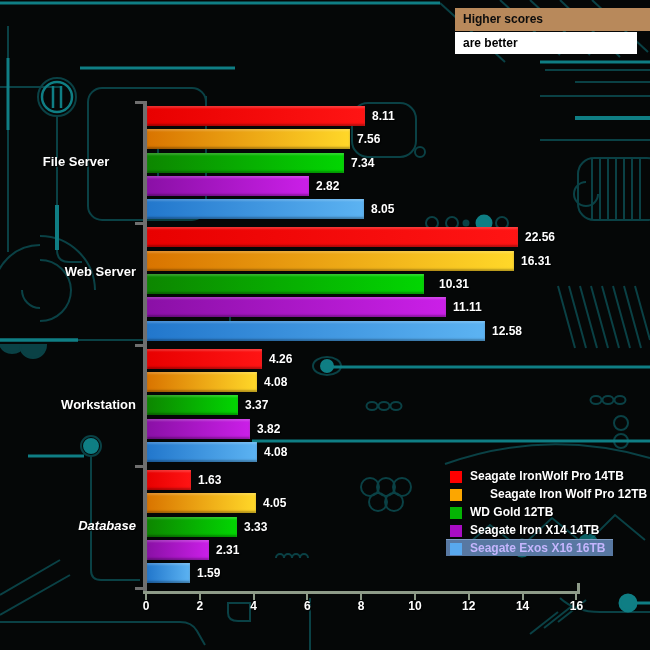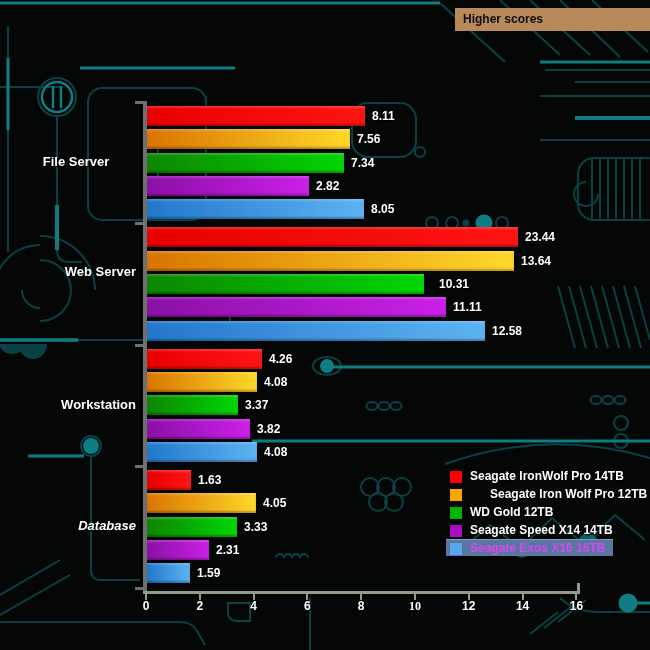--- a/index.html
+++ b/index.html
@@ -32,21 +32,21 @@
   .bar-value{position:absolute;z-index:2;color:#fff;font-size:12px;font-weight:700;
              text-shadow:1px 1px 1px #000;white-space:nowrap;}
   .cat-label{position:absolute;z-index:2;left:16px;width:120px;text-align:right;
              color:#fff;font-size:13px;font-weight:700;text-shadow:1px 1px 1px #000;}
 
   .legend-highlight{position:absolute;z-index:2;left:446px;top:539px;width:167px;height:17px;
                     background:#5878a2;border-top:1px solid #7e9cc2;box-sizing:border-box;}
   .legend-swatch{position:absolute;z-index:3;left:450px;width:12px;height:12px;}
   .legend-label{position:absolute;z-index:3;left:470px;color:#fff;font-size:12px;
                 font-weight:700;text-shadow:1px 1px 1px #000;white-space:nowrap;}
-  .legend-label.dim{color:#d946ef;text-shadow:none;}
+  .legend-label.dim{color:#c4b5fd;text-shadow:none;}
 </style>
 </head>
 <body>
 
 <div id="stage">
 
   <svg id="circuit" width="650" height="650" viewBox="0 0 650 650">
     <g fill="none" stroke="#0a4145" stroke-width="2">
       <path d="M440 3 L505 62"></path>
       <path d="M500 0 L560 55"></path>
@@ -123,42 +123,43 @@
       <circle cx="91" cy="446" r="6.5" fill="#0f7e84"></circle>
       <path d="M28 456 H84"></path>
       <circle cx="628" cy="603" r="8" fill="#0f7e84"></circle>
       <path d="M636 603 H650"></path>
       <circle cx="522" cy="548" r="8" fill="#0f7e84" opacity=".75"></circle>
       <circle cx="588" cy="544" r="9" fill="#0f7e84" opacity=".75"></circle>
     </g>
   </svg>
 
   <div class="layer note-top">Higher scores</div>
+  <div class="layer note-bottom">are better</div>
 
   <div class="layer cat-axis"></div>
   <div class="layer x-axis"></div>
   <div class="layer x-end-tick"></div>
 
   <div id="plot">
       <div class="bar" style="left: 147px; top: 106px; width: 218px; background: linear-gradient(to right, rgb(232, 0, 0), rgb(255, 20, 20));"></div>
       <div class="bar-value" style="left: 372px; top: 109px;">8.11</div>
       <div class="bar" style="left: 147px; top: 129.3px; width: 203px; background: linear-gradient(to right, rgb(217, 116, 0), rgb(255, 216, 41));"></div>
       <div class="bar-value" style="left: 357px; top: 132.3px;">7.56</div>
       <div class="bar" style="left: 147px; top: 152.6px; width: 197px; background: linear-gradient(to right, rgb(13, 134, 0), rgb(2, 214, 2));"></div>
       <div class="bar-value" style="left: 351px; top: 155.6px;">7.34</div>
       <div class="bar" style="left: 147px; top: 175.9px; width: 162px; background: linear-gradient(to right, rgb(138, 16, 166), rgb(203, 31, 232));"></div>
       <div class="bar-value" style="left: 316px; top: 178.9px;">2.82</div>
       <div class="bar" style="left: 147px; top: 199.2px; width: 217px; background: linear-gradient(to right, rgb(34, 119, 204), rgb(92, 179, 242));"></div>
       <div class="bar-value" style="left: 371px; top: 202.2px;">8.05</div>
       <div class="cat-label" style="top: 154px; text-align: center;">File Server</div>
       <div class="cat-tick" style="top: 101px;"></div>
       <div class="bar" style="left: 147px; top: 227.3px; width: 371px; background: linear-gradient(to right, rgb(232, 0, 0), rgb(255, 20, 20));"></div>
-      <div class="bar-value" style="left: 525px; top: 230.3px;">23.44</div>
+      <div class="bar-value" style="left: 525px; top: 230.3px;">22.56</div>
       <div class="bar" style="left: 147px; top: 250.6px; width: 367px; background: linear-gradient(to right, rgb(217, 116, 0), rgb(255, 216, 41));"></div>
-      <div class="bar-value" style="left: 521px; top: 253.6px;">13.64</div>
+      <div class="bar-value" style="left: 521px; top: 253.6px;">16.31</div>
       <div class="bar" style="left: 147px; top: 273.9px; width: 277px; background: linear-gradient(to right, rgb(13, 134, 0), rgb(2, 214, 2));"></div>
       <div class="bar-value" style="left: 431px; top: 276.9px; margin-left: 8px;">10.31</div>
       <div class="bar" style="left: 147px; top: 297.2px; width: 299px; background: linear-gradient(to right, rgb(138, 16, 166), rgb(203, 31, 232));"></div>
       <div class="bar-value" style="left: 453px; top: 300.2px;">11.11</div>
       <div class="bar" style="left: 147px; top: 320.5px; width: 338px; background: linear-gradient(to right, rgb(34, 119, 204), rgb(92, 179, 242));"></div>
       <div class="bar-value" style="left: 492px; top: 323.5px;">12.58</div>
       <div class="cat-label" style="top: 264px;">Web Server</div>
       <div class="cat-tick" style="top: 222.3px;"></div>
       <div class="bar" style="left: 147px; top: 348.6px; width: 115px; background: linear-gradient(to right, rgb(232, 0, 0), rgb(255, 20, 20));"></div>
       <div class="bar-value" style="left: 269px; top: 351.6px;">4.26</div>
@@ -189,36 +190,36 @@
       <div class="x-tick-label" style="left: 126px;">0</div>
       <div class="x-tick" style="left: 198.8px;"></div>
       <div class="x-tick-label" style="left: 179.8px;">2</div>
       <div class="x-tick" style="left: 252.6px;"></div>
       <div class="x-tick-label" style="left: 233.6px;">4</div>
       <div class="x-tick" style="left: 306.4px;"></div>
       <div class="x-tick-label" style="left: 287.4px;">6</div>
       <div class="x-tick" style="left: 360.2px;"></div>
       <div class="x-tick-label" style="left: 341.2px;">8</div>
       <div class="x-tick" style="left: 414px;"></div>
-      <div class="x-tick-label" style="left: 395px; font-family: Liberation Serif, serif;">10</div>
+      <div class="x-tick-label" style="left: 395px;">10</div>
       <div class="x-tick" style="left: 467.8px;"></div>
       <div class="x-tick-label" style="left: 448.8px;">12</div>
       <div class="x-tick" style="left: 521.6px;"></div>
       <div class="x-tick-label" style="left: 502.6px;">14</div>
       <div class="x-tick" style="left: 575.4px;"></div>
       <div class="x-tick-label" style="left: 556.4px;">16</div>
     </div>
 
   <div id="legend">
     <div class="legend-highlight"></div>
   <div class="legend-swatch" style="top: 471px; background: rgb(255, 0, 0);"></div>
       <div class="legend-label" style="top: 469px;">Seagate IronWolf Pro 14TB</div>
       <div class="legend-swatch" style="top: 489px; background: rgb(252, 166, 0);"></div>
       <div class="legend-label" style="top: 487px; margin-left: 20px;">Seagate Iron Wolf Pro 12TB</div>
       <div class="legend-swatch" style="top: 507px; background: rgb(4, 180, 4);"></div>
       <div class="legend-label" style="top: 505px; text-align: center;">WD Gold 12TB</div>
       <div class="legend-swatch" style="top: 525px; background: rgb(168, 12, 196);"></div>
-      <div class="legend-label" style="top: 523px;">Seagate Speed X14 14TB</div>
+      <div class="legend-label" style="top: 523px;">Seagate Iron X14 14TB</div>
       <div class="legend-swatch" style="top: 543px; background: rgb(88, 168, 238);"></div>
       <div class="legend-label dim" style="top: 541px;">Seagate Exos X16 16TB</div>
     </div>
 
 </div>
 
 </body></html>

